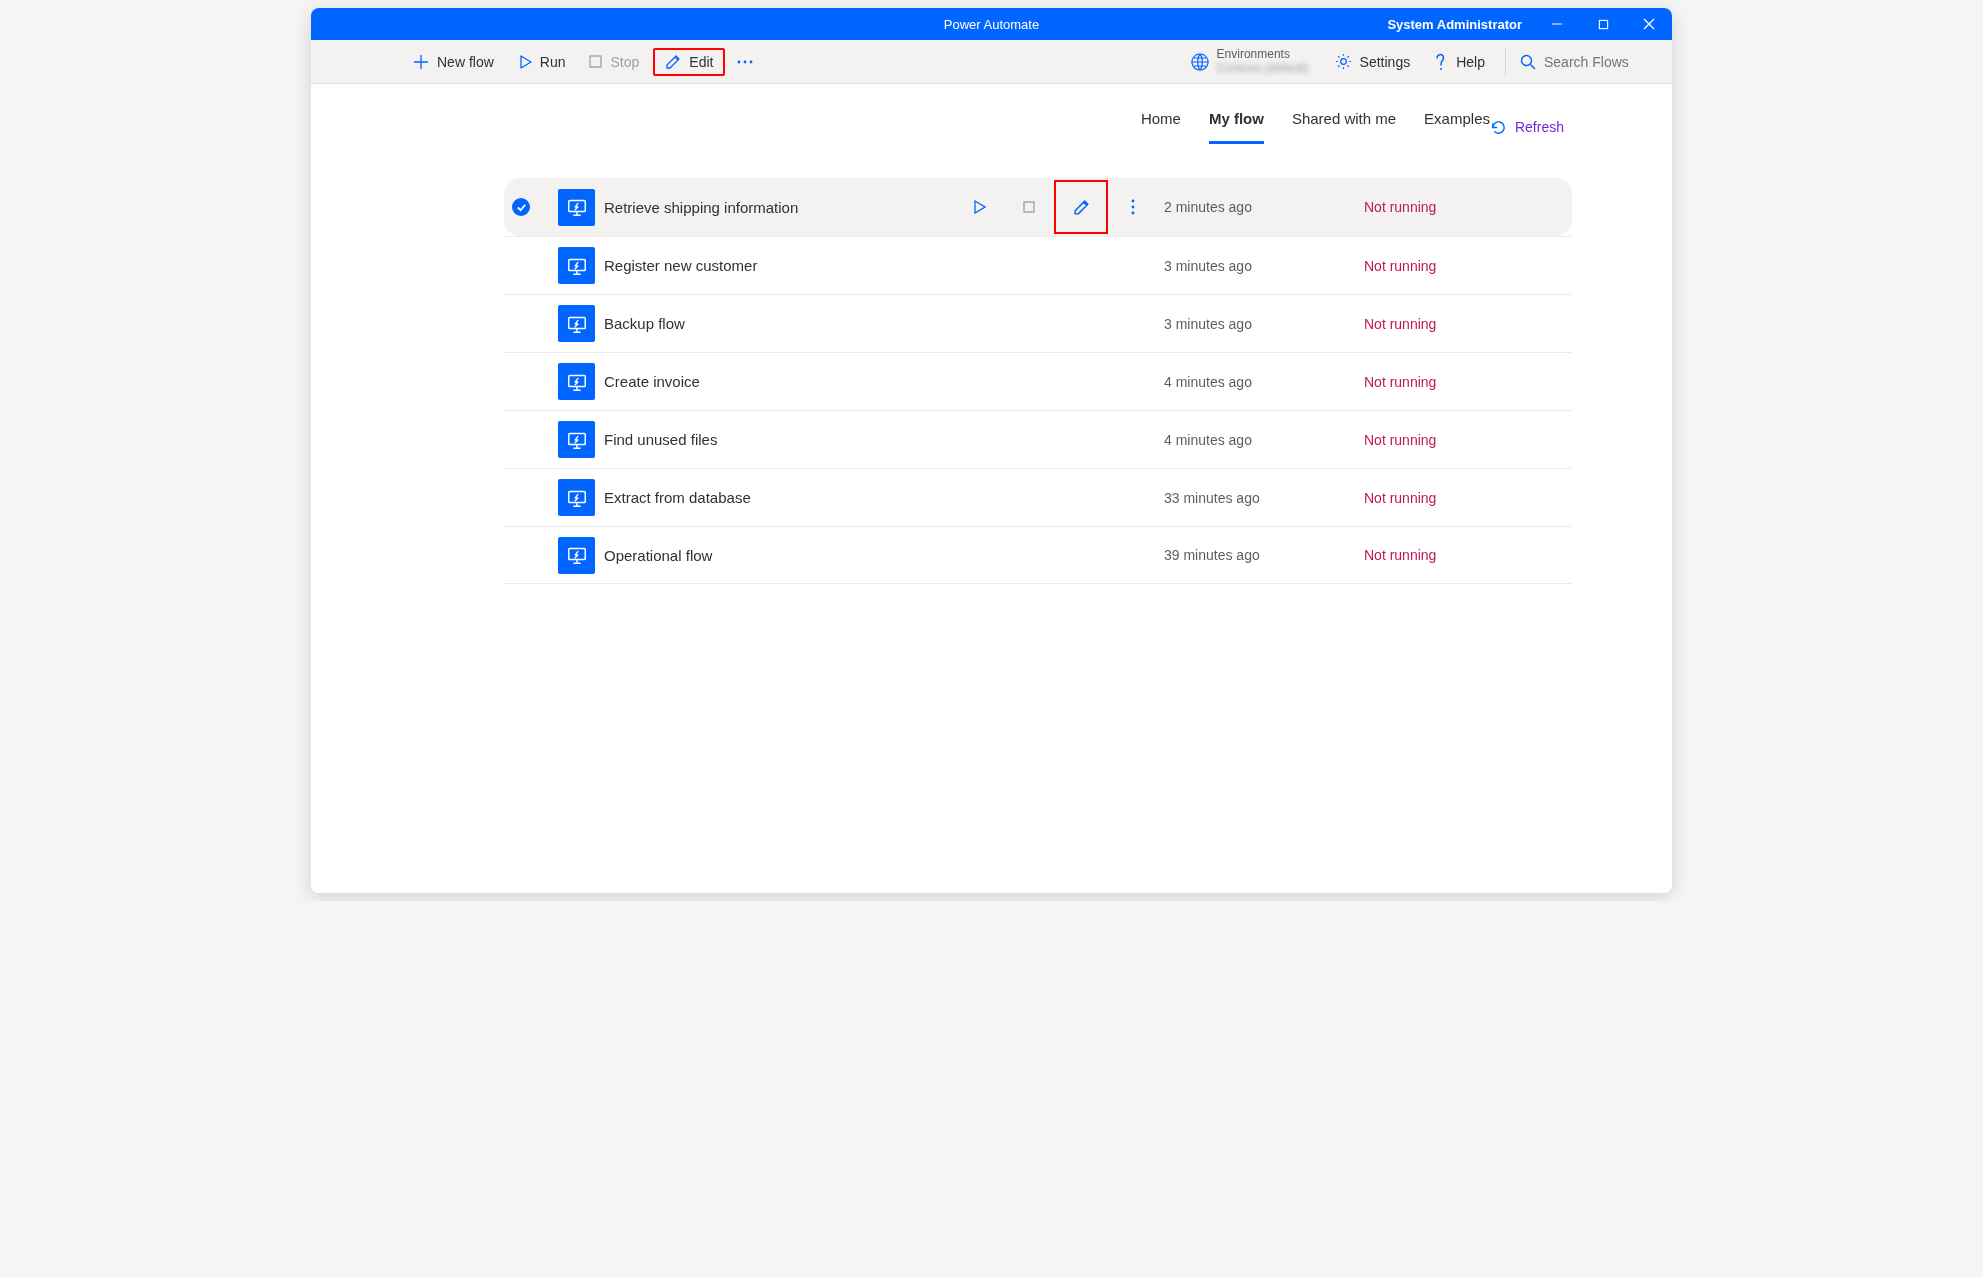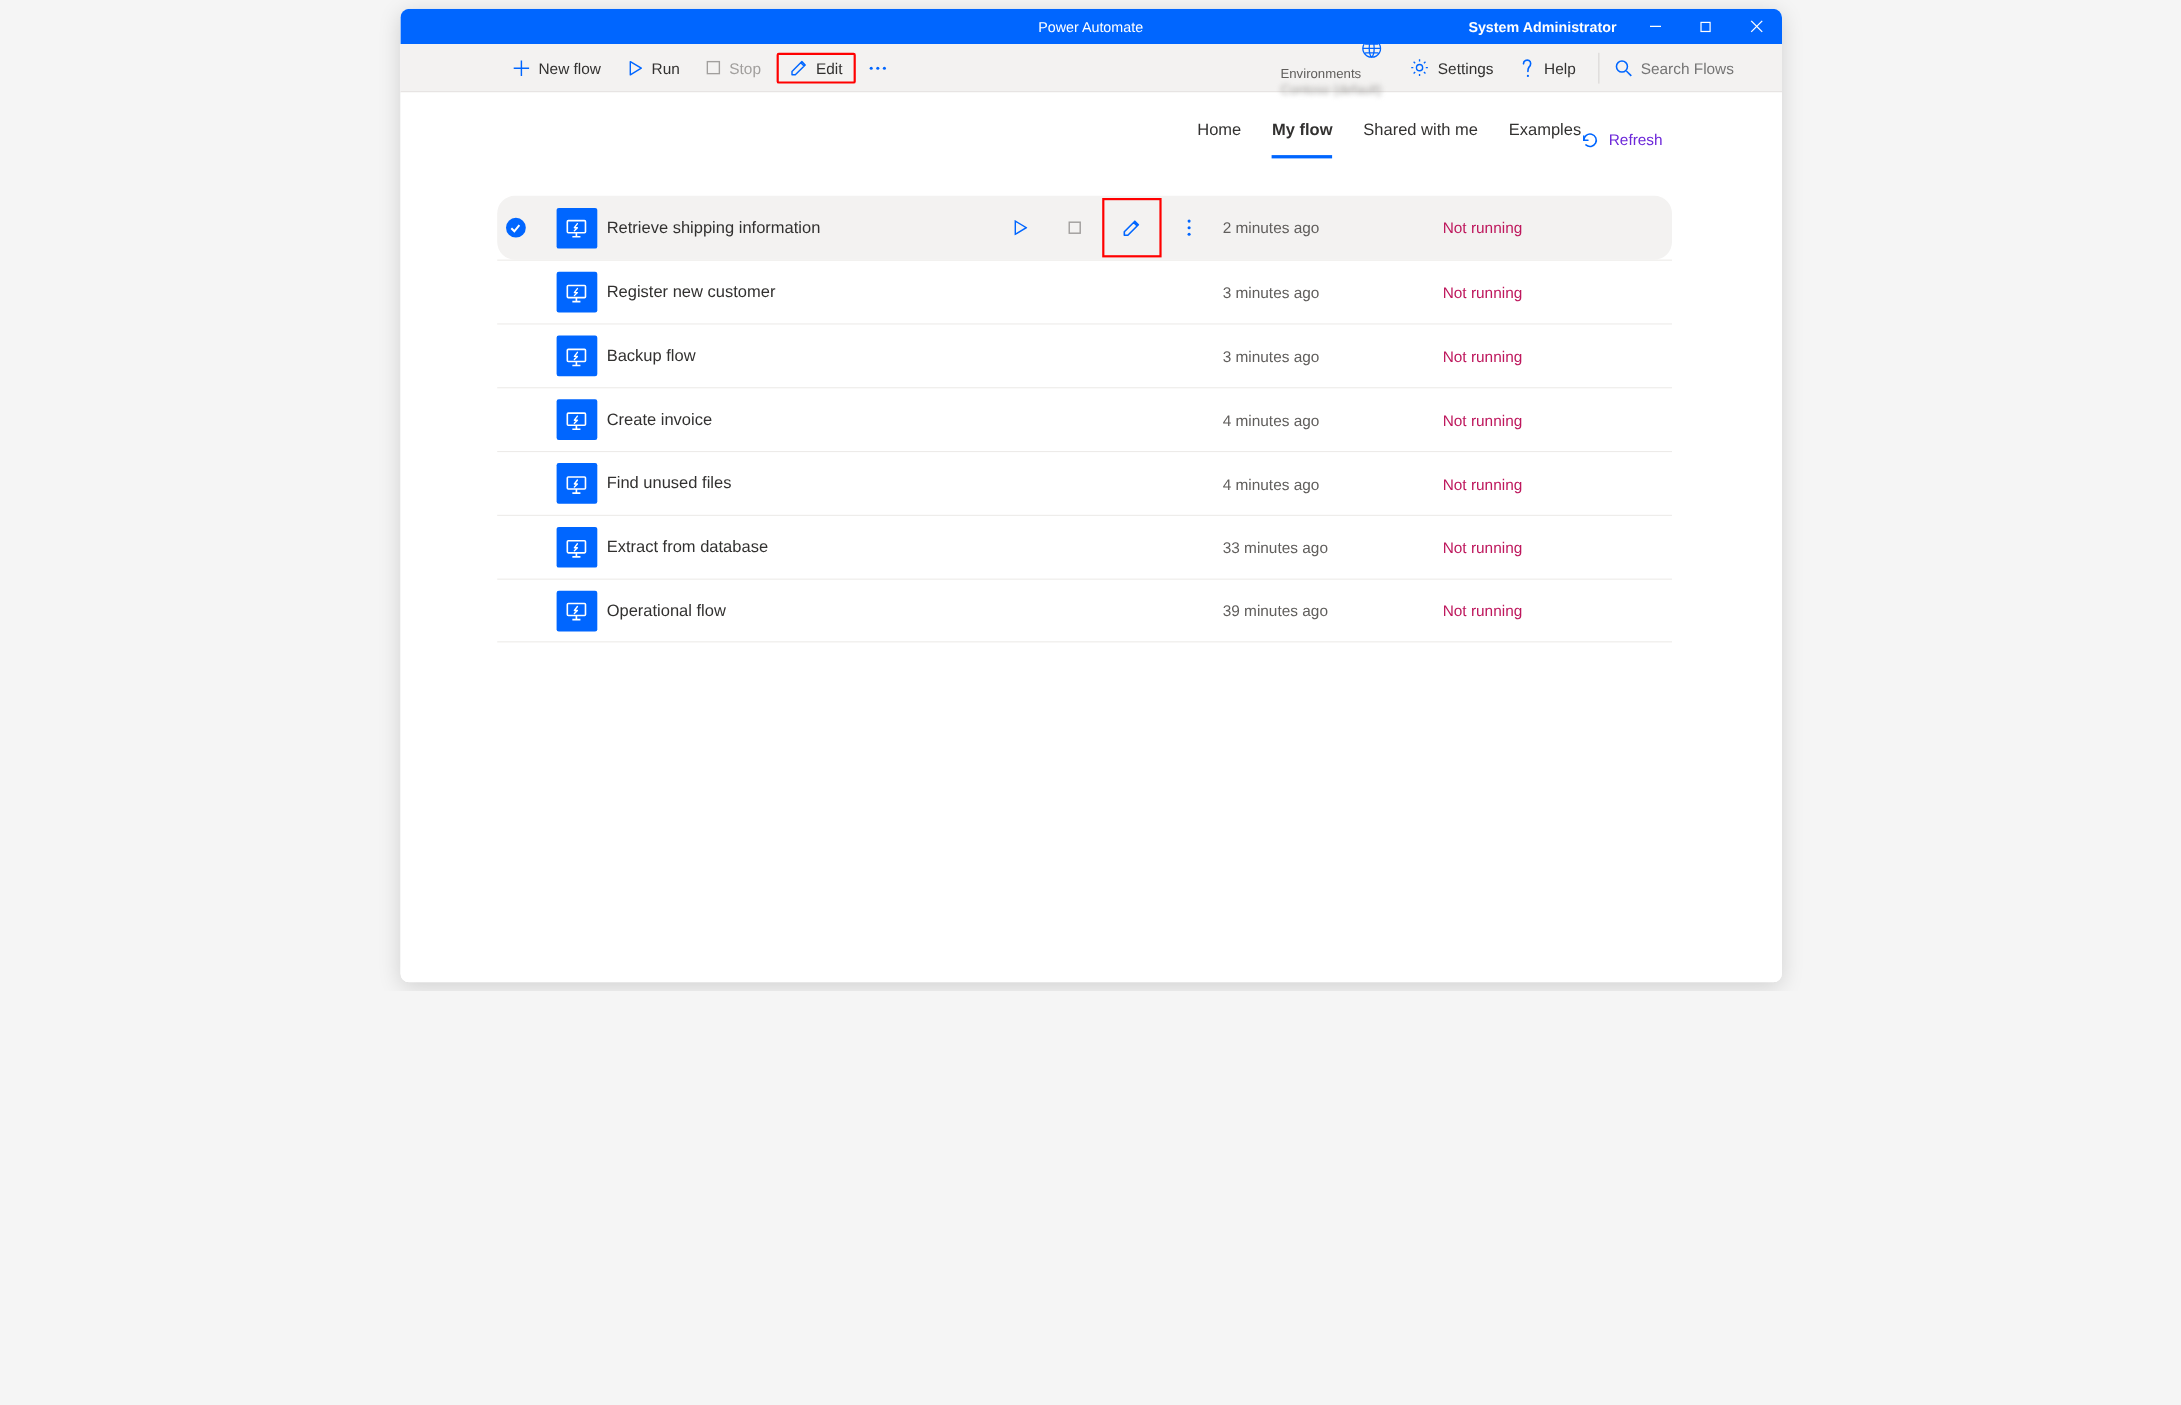--- a/index.html
+++ b/index.html
@@ -4,21 +4,21 @@
 <style>
   * { box-sizing: border-box; margin: 0; padding: 0; }
   body {
     font-family: 'Segoe UI', Tahoma, sans-serif;
     font-size: 14px;
     color: #323130;
     background: #f5f5f5;
     padding: 8px;
   }
   .window {
-    width: 1256px;
+    width: 1361px;
     height: 885px;
     margin: 0 auto;
     background: #fff;
     border-radius: 8px;
     box-shadow: 0 4px 20px rgba(0,0,0,0.15);
     overflow: hidden;
     display: flex;
     flex-direction: column;
     position: relative;
   }
@@ -74,21 +74,21 @@
     gap: 8px;
     padding: 6px 10px;
     cursor: pointer;
     color: #323130;
   }
   .cmd-btn .icon { color: #0066ff; display:flex; align-items:center; }
   .cmd-btn.disabled { color: #a19f9d; }
   .cmd-btn.disabled .icon { color: #a19f9d; }
   .highlight-red { border: 2px solid #ff0000; border-radius: 2px; padding: 4px 10px; }
   .cmd-right { margin-left: auto; display: flex; align-items: center; gap: 4px; }
-  .env-block { display: flex; align-items: flex-end; gap: 8px; padding: 0 12px; flex-direction: column; }
+  .env-block { display: flex; align-items: center; gap: 8px; padding: 0 12px; }
   .env-text { display:flex; flex-direction:column; line-height:1.1; }
   .env-label { font-size: 12px; color: #605e5c; }
   .env-name { font-size: 12px; color: #a19f9d; filter: blur(2.5px); }
   .search-area { display:flex; align-items:center; gap:8px; padding: 0 10px 0 14px; color:#605e5c; border-left:1px solid #d8d6d4; height:28px; margin-left:6px;}
   .search-input { border:none; background:transparent; outline:none; color:#605e5c; font-size:14px; width:110px; }
   .more-dots { color:#0066ff; padding:6px 8px; }
 
   
   .app-body { flex:1; background:#fff; padding: 0; display:flex; flex-direction:column;align-items:flex-end; }
   .tabs-row { display:flex; align-items:center; padding: 26px 108px 0 108px; position:relative; }

